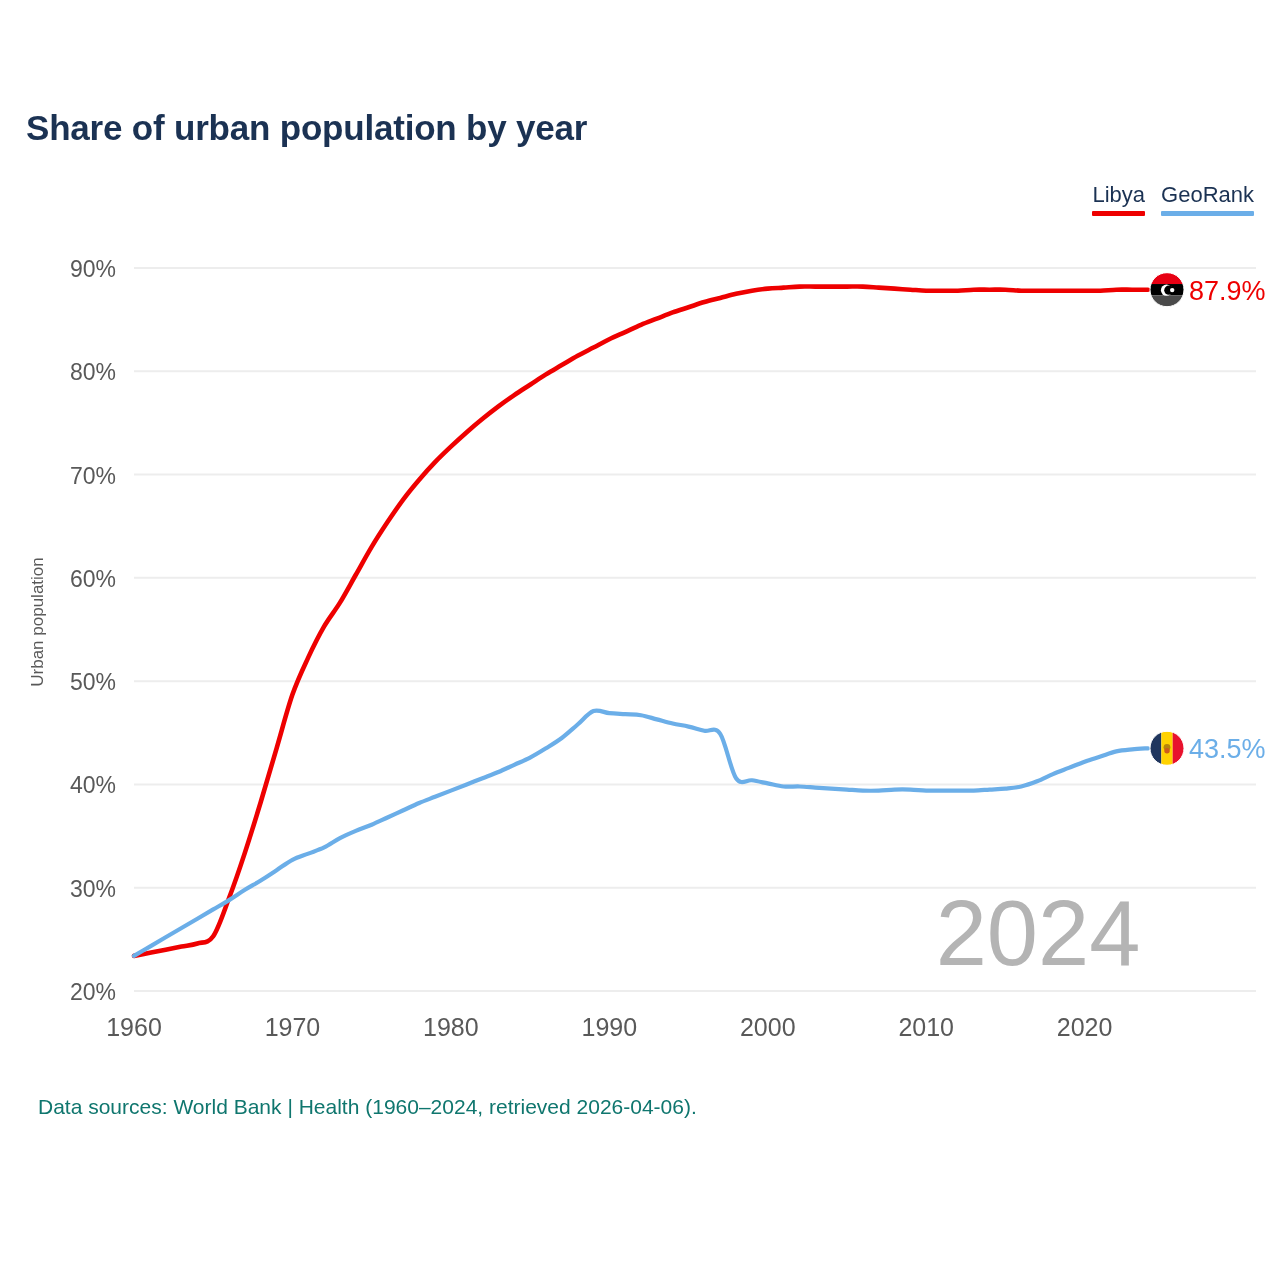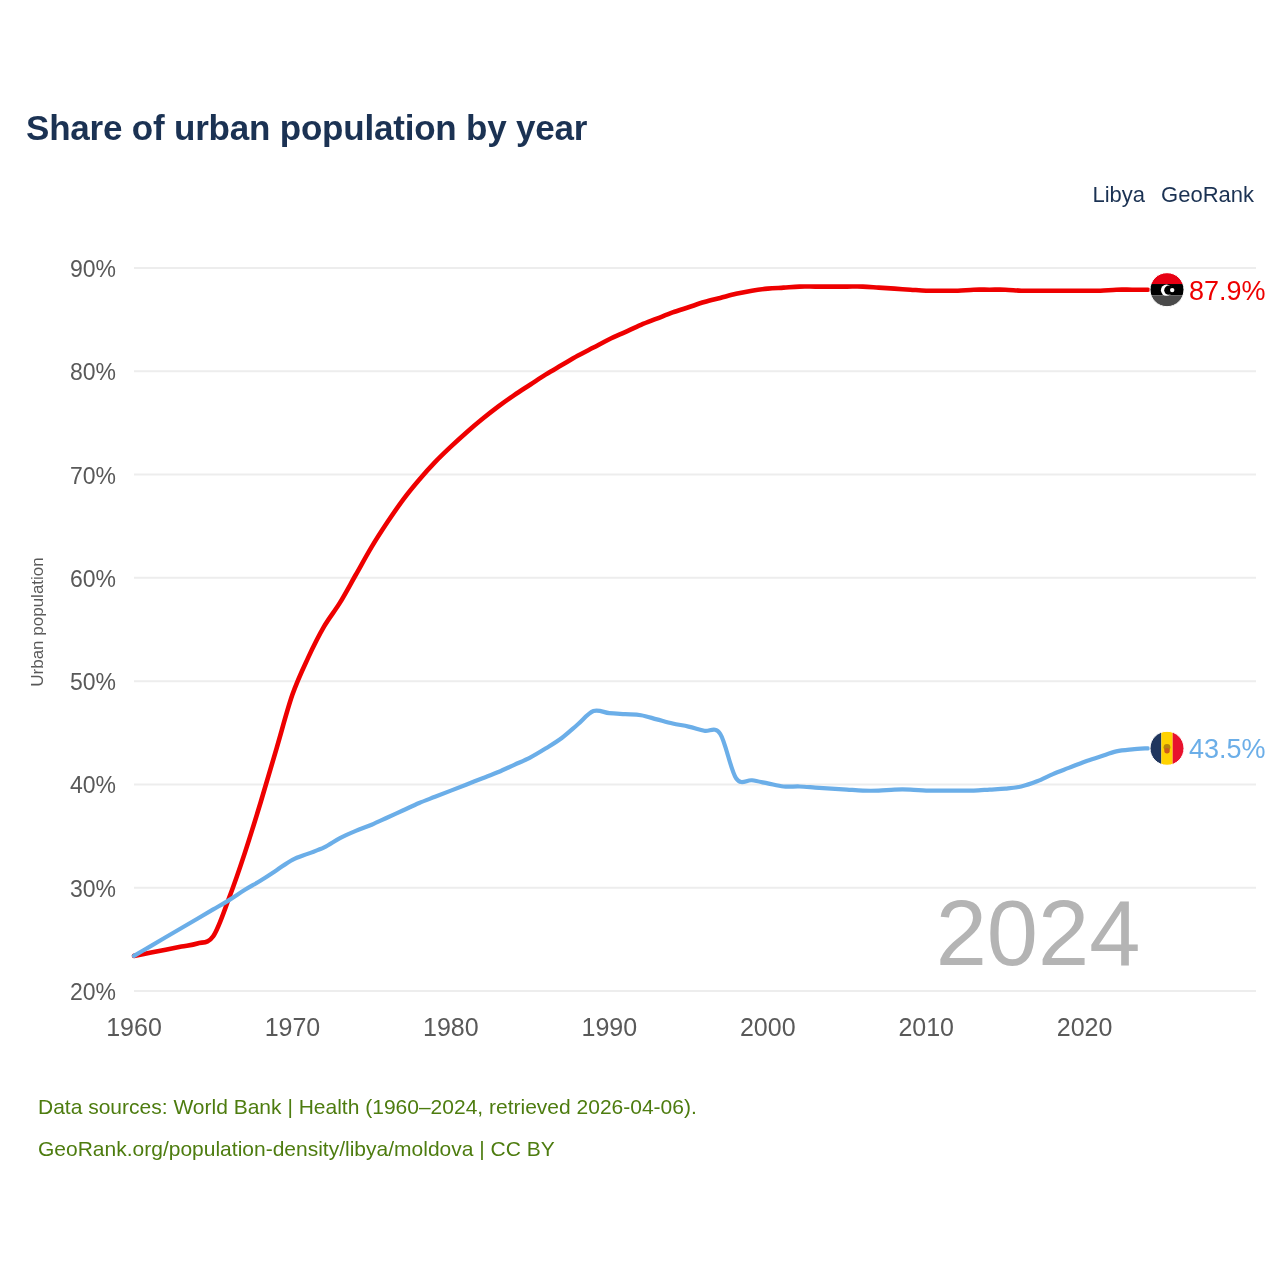--- a/index.html
+++ b/index.html
@@ -39,21 +39,21 @@
     position: absolute;
     right: 26px;
     top: 182px;
     display: flex;
     flex-direction: row;
     align-items: flex-start;
     gap: 16px;
   }
   .legend-item {
     display: flex;
-    flex-direction: row;
+    flex-direction: column;
     align-items: flex-start;
   }
   .legend-label {
     font-size: 22px;
     color: #1b3253;
     line-height: 26px;
     white-space: nowrap;
   }
   .legend-bar {
     height: 5px;
@@ -104,21 +104,21 @@
     font-family: "Liberation Sans", sans-serif;
     font-size: 27px;
   }
 
   
   .footer {
     position: absolute;
     left: 38px;
     top: 1086px;
     font-size: 21px;
-    color: #4d7c0f;
+    color: #0f766e;
     line-height: 42px;
   }
   .footer div { white-space: nowrap; }
 </style>
 </head>
 <body>
 
 <div id="root">
 
   <div class="chart-title">Share of urban population by year</div>
@@ -208,16 +208,15 @@
             </g>
             <circle cx="1167" cy="748.2785714285715" r="17" fill="none" stroke="#ffffff" stroke-width="1"></circle>
           </g>
           <text x="1189" y="758.2785714285715" class="endpoint-label" fill="#6BAEE8">43.5%</text>
         </g>
     </svg>
   </div>
 
   <div class="footer">
     <div>Data sources: World Bank | Health (1960–2024, retrieved 2026-04-06).</div>
-    <div>GeoRank.org/population-density/libya/moldova | CC BY</div>
   </div>
 
 </div>
 
 </body></html>

